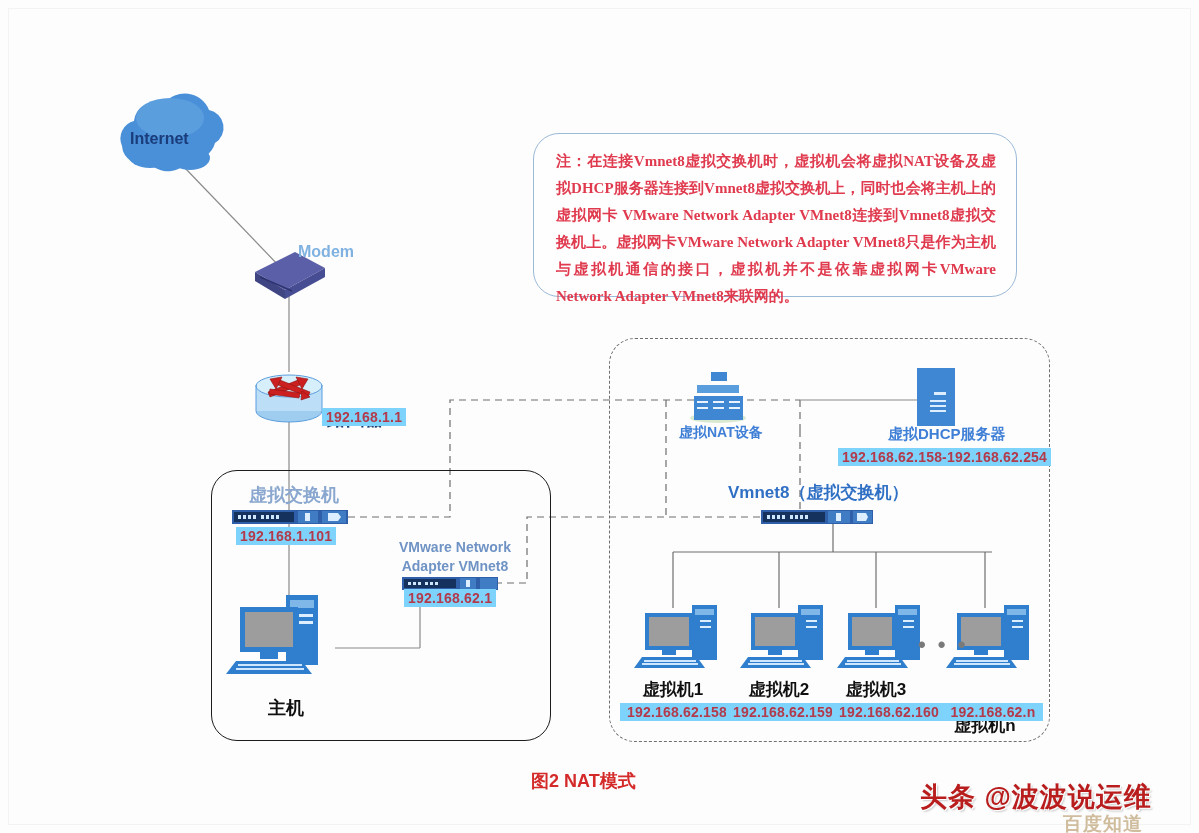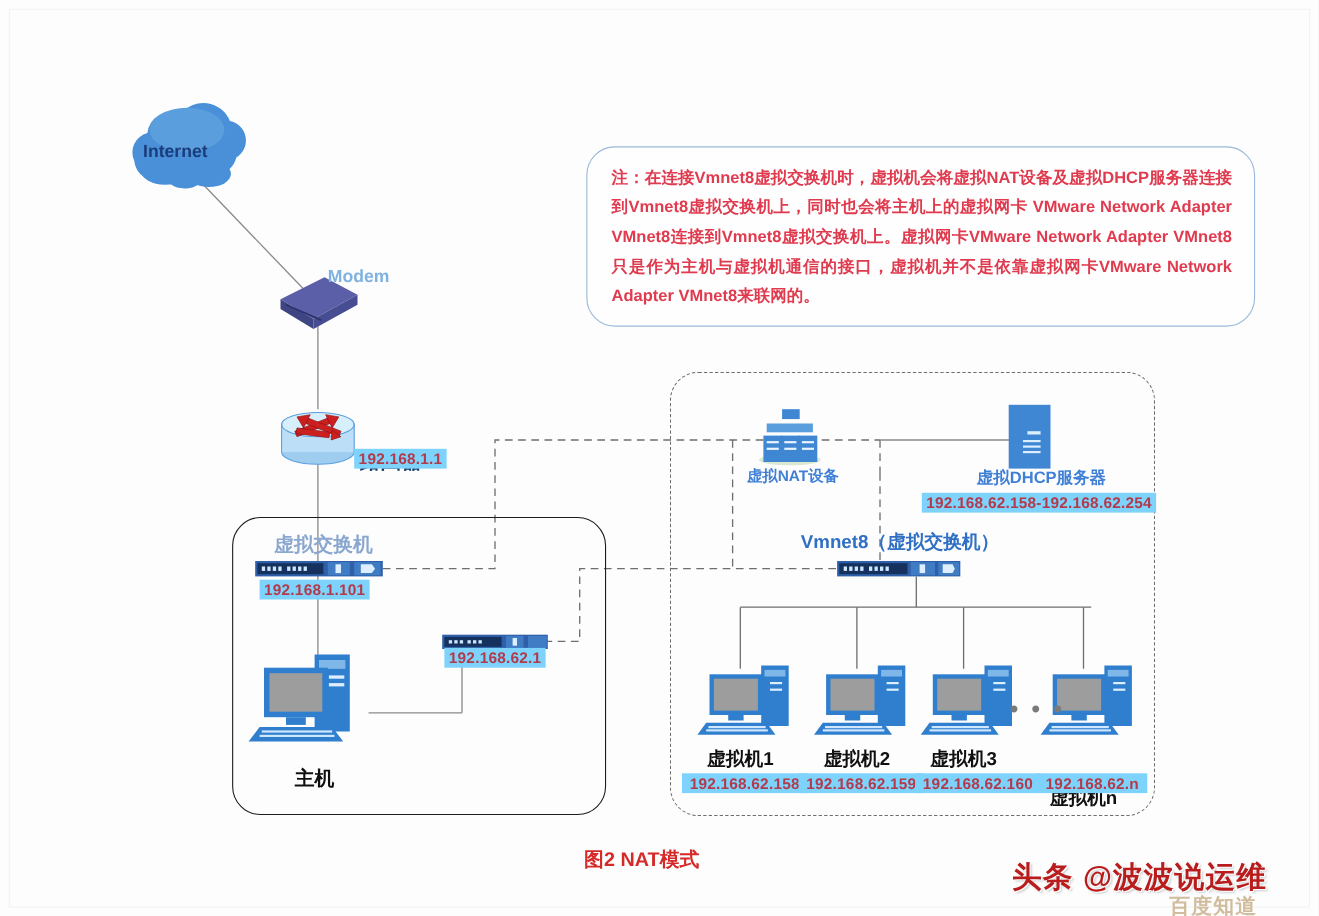--- a/index.html
+++ b/index.html
@@ -59,23 +59,23 @@
 
   
   .ip{
     position:absolute;background:#7dd3fc;color:#b33a4a;font-weight:bold;
     font-size:14px;padding:1px 4px;white-space:nowrap;letter-spacing:.2px;
   }
   .ip.center{text-align:center;}
 
   
   #note{
-    position:absolute;left:533px;top:133px;width:608px;height:164px;
+    position:absolute;left:533px;top:133px;width:484px;height:164px;
     border:1px solid #9bb9d8;border-radius:26px;background:#fefefe;
-    box-sizing:border-box;padding:14px 20px 0 22px;
+    box-sizing:border-box;padding:14px 20px 0 22px;font-family:Liberation Serif, serif;
   }
   #note p{
     margin:0;color:#e03a4e;font-size:15px;line-height:27px;
     font-weight:bold;text-align:justify;
   }
 
   
   #hostbox{
     position:absolute;left:211px;top:470px;width:340px;height:271px;
     border:1.6px solid #1c1c1c;border-radius:26px;box-sizing:border-box;
@@ -339,20 +339,24 @@
 
   <div class="lbl t-internet">Internet</div>
   <div class="lbl t-modem">Modem</div>
 
   <div class="lbl t-router">路由器</div>
   <div class="ip" style="left:322px;top:408px;">192.168.1.1</div>
 
   <div class="lbl t-hostnic">虚拟交换机</div>
   <div class="ip" style="left:236px;top:527px;">192.168.1.101</div>
 
+  <div class="lbl t-vmwareadapter">
+    <span>VMware Network</span><br>
+    <span>Adapter VMnet8</span>
+  </div>
   <div class="ip" style="left:404px;top:589px;">192.168.62.1</div>
 
   <div class="lbl t-host">主机</div>
 
   <div class="lbl t-nat">虚拟NAT设备</div>
 
   <div class="lbl t-dhcp">虚拟DHCP服务器</div>
   <div class="ip" style="left:838px;top:448px;">192.168.62.158-192.168.62.254</div>
 
   <div class="lbl t-vmnet8">Vmnet8（虚拟交换机）</div>

